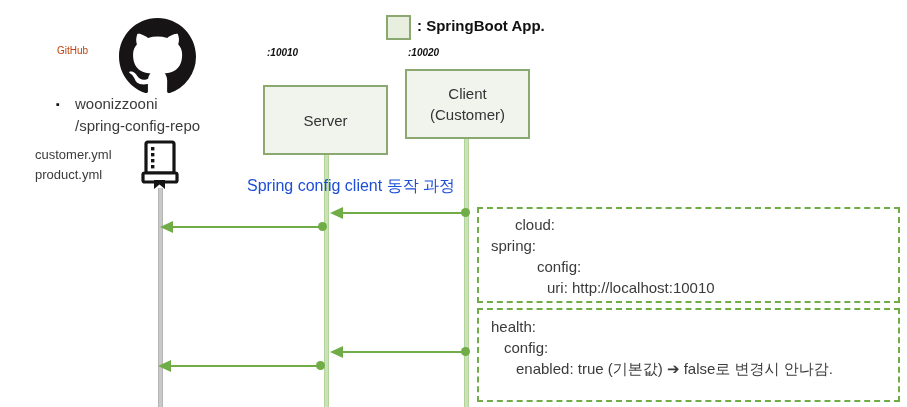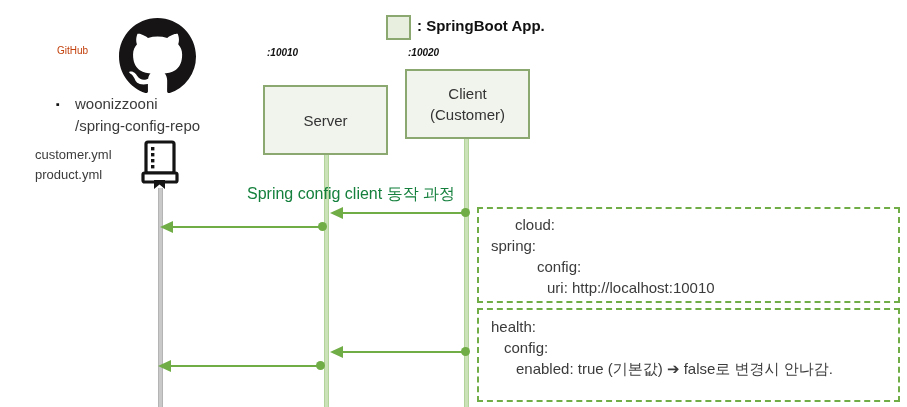--- a/index.html
+++ b/index.html
@@ -36,21 +36,21 @@
   .port { font-size:10px; font-weight:bold; font-style:italic; color:#111; }
   .port-server { left:267px; top:47px; }
   .port-client { left:408px; top:47px; }
   .node { width:121px; height:66px; background:#f1f4ed; border:2px solid #8ca871;
     display:flex; flex-direction:column; align-items:center; justify-content:center;
     text-align:center; font-size:15px; color:#333; line-height:21px; }
   .node-server { left:263px; top:69px;margin-top:16px; }
   .node-client { left:405px; top:69px;text-align:center; }
 
   
-  .seq-title { left:247px; top:176px; font-size:16px; color:#15803d; white-space:nowrap;margin-top:8px; }
+  .seq-title { left:247px; top:176px; font-size:16px; color:#1d4ed8; white-space:nowrap; }
 
   
   .arrow { position:absolute; height:12px; }
   .arrow .shaft { position:absolute; left:3px; right:4px; top:5px; height:2px; background:#70ad47; }
   .arrow .head { position:absolute; left:0; top:0; width:0; height:0;
     border-top:6px solid transparent; border-bottom:6px solid transparent;
     border-right:13px solid #70ad47; }
   .arrow .dot { position:absolute; right:0; top:1px; width:9px; height:9px;
     border-radius:50%; background:#70ad47; }
   .a1 { left:330px; top:207px; width:140px; }

